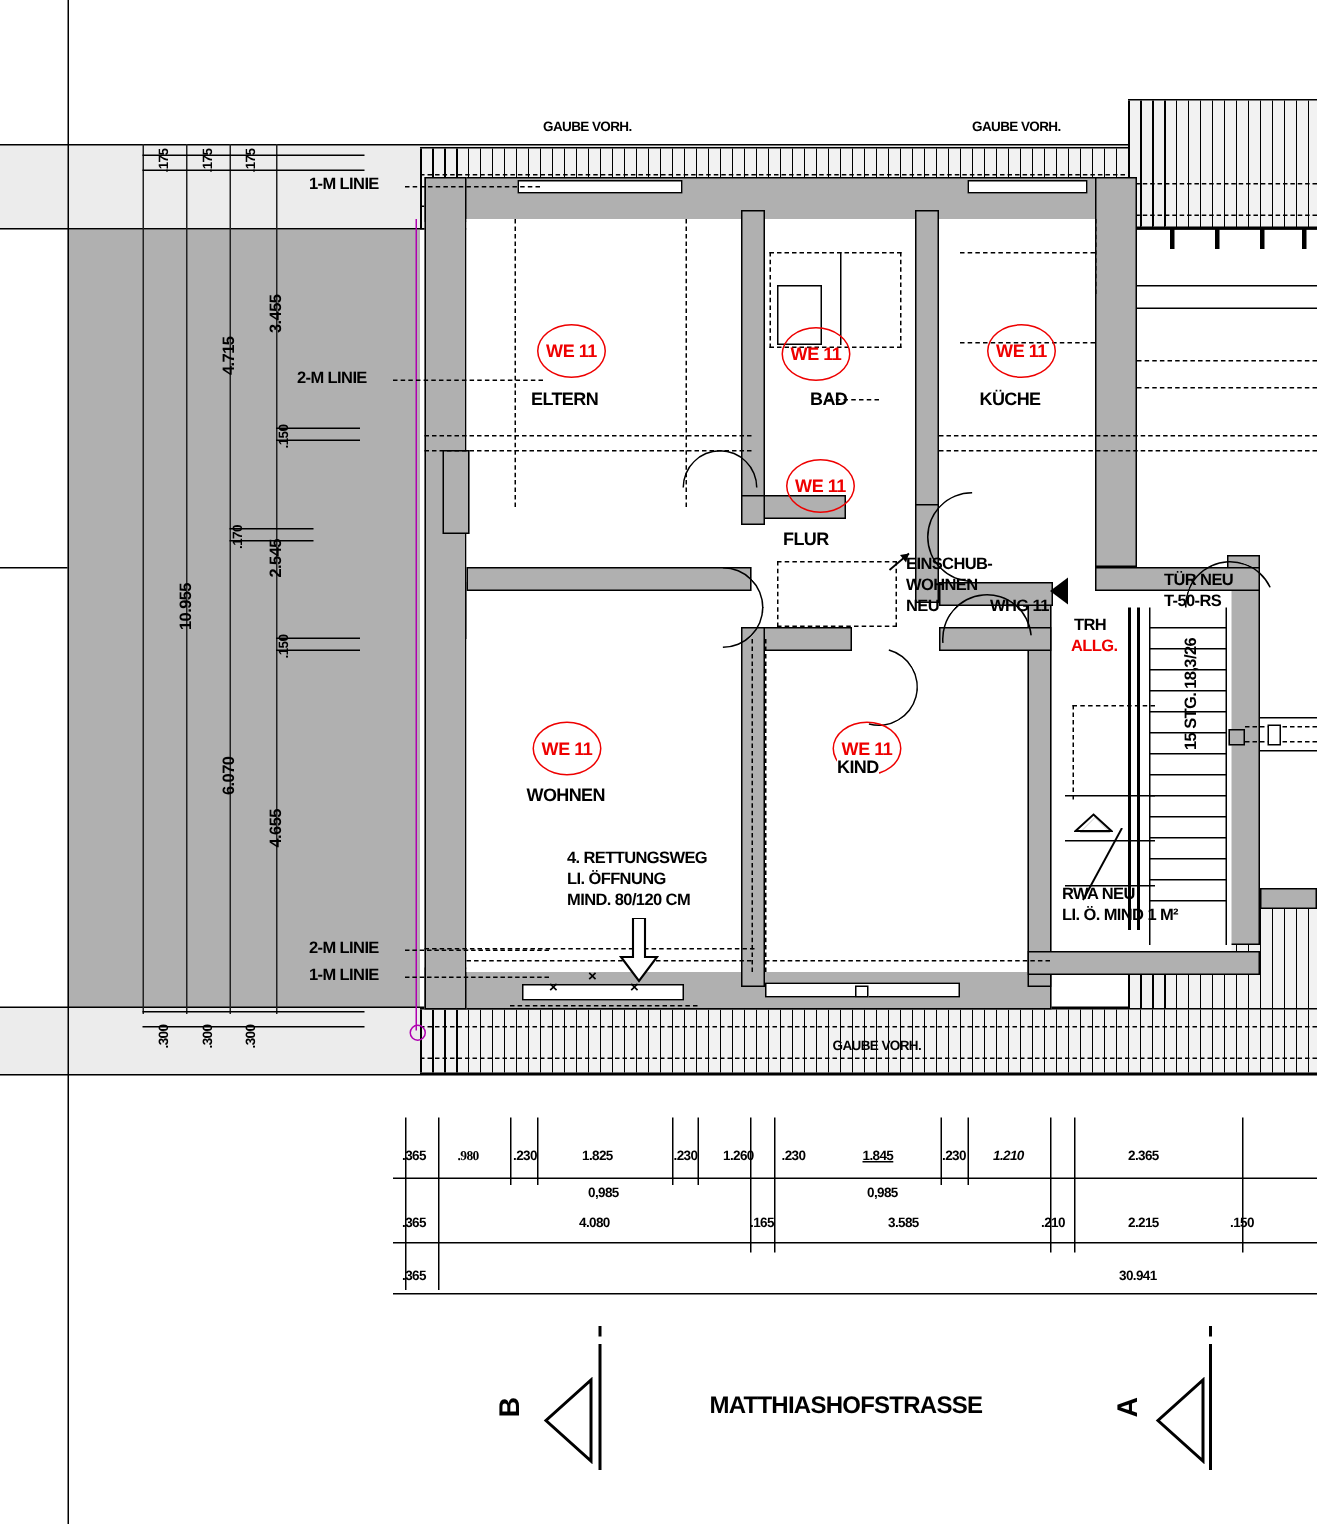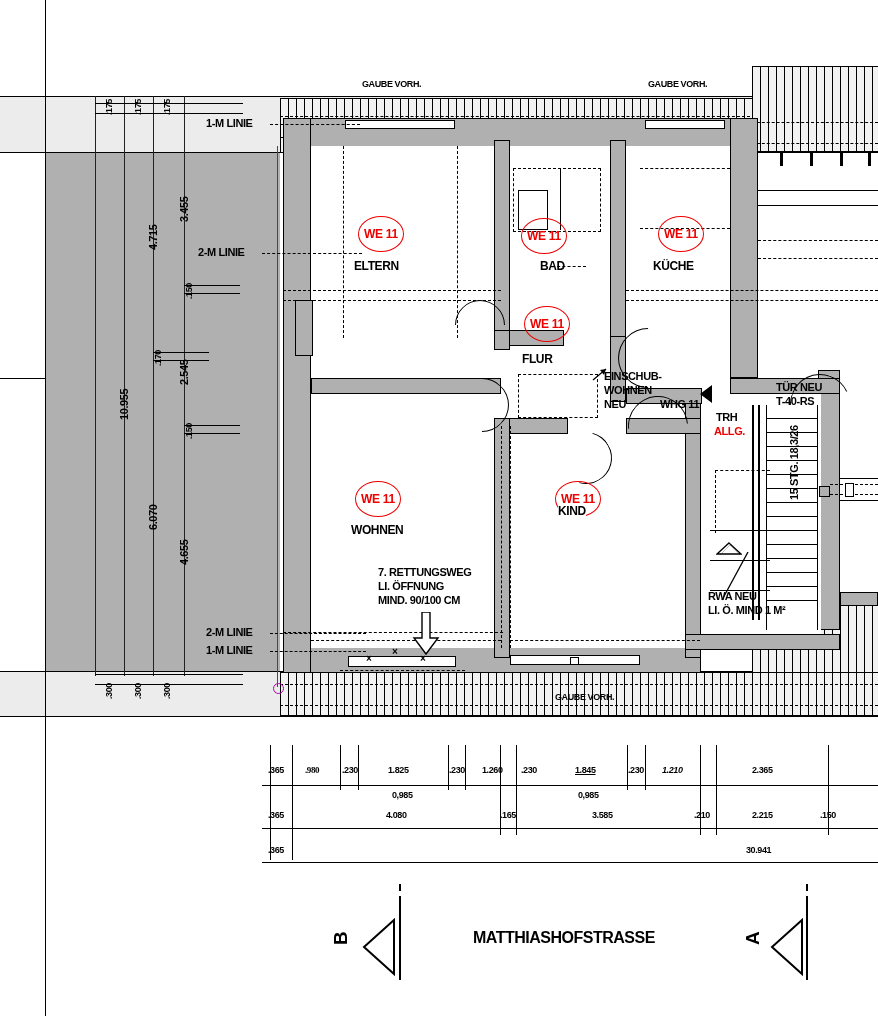--- a/index.html
+++ b/index.html
@@ -254,30 +254,30 @@
 
   <div class="t med" style="left:604px;top:370px;">EINSCHUB-</div>
   <div class="t med" style="left:604px;top:384px;">WOHNEN</div>
   <div class="t med" style="left:604px;top:398px;">NEU</div>
 
   <div class="t med" style="left:660px;top:398px;">WHG 11</div>
   <div class="t med" style="left:716px;top:411px;">TRH</div>
   <div class="t med redtxt" style="left:714px;top:425px;">ALLG.</div>
 
   <div class="t med" style="left:776px;top:381px;">TÜR NEU</div>
-  <div class="t med" style="left:776px;top:395px;">T-40-RS</div>
+  <div class="t med" style="left:776px;top:395px;">T-50-RS</div>
 
   <div class="t med rot90" style="left:788px;top:500px;">15 STG. 18,3/26</div>
 
   <div class="t med" style="left:708px;top:590px;">RWA NEU</div>
   <div class="t med" style="left:708px;top:604px;">LI. Ö. MIND 1 M²</div>
 
-  <div class="t med" style="left:378px;top:566px;">7. RETTUNGSWEG</div>
+  <div class="t med" style="left:378px;top:566px;">4. RETTUNGSWEG</div>
   <div class="t med" style="left:378px;top:580px;">LI. ÖFFNUNG</div>
-  <div class="t med" style="left:378px;top:594px;">MIND. 90/100 CM</div>
+  <div class="t med" style="left:378px;top:594px;">MIND. 80/120 CM</div>
 
   <div class="t med" style="left:206px;top:117px;">1-M LINIE</div>
   <div class="dashdot" style="left:270px;top:124px;width:90px;"></div>
   <div class="t med" style="left:198px;top:246px;">2-M LINIE</div>
   <div class="dashdot" style="left:262px;top:253px;width:100px;"></div>
   <div class="t med" style="left:206px;top:626px;">2-M LINIE</div>
   <div class="dashdot" style="left:270px;top:633px;width:96px;"></div>
   <div class="t med" style="left:206px;top:644px;">1-M LINIE</div>
   <div class="dashdot" style="left:270px;top:651px;width:96px;"></div>
 

